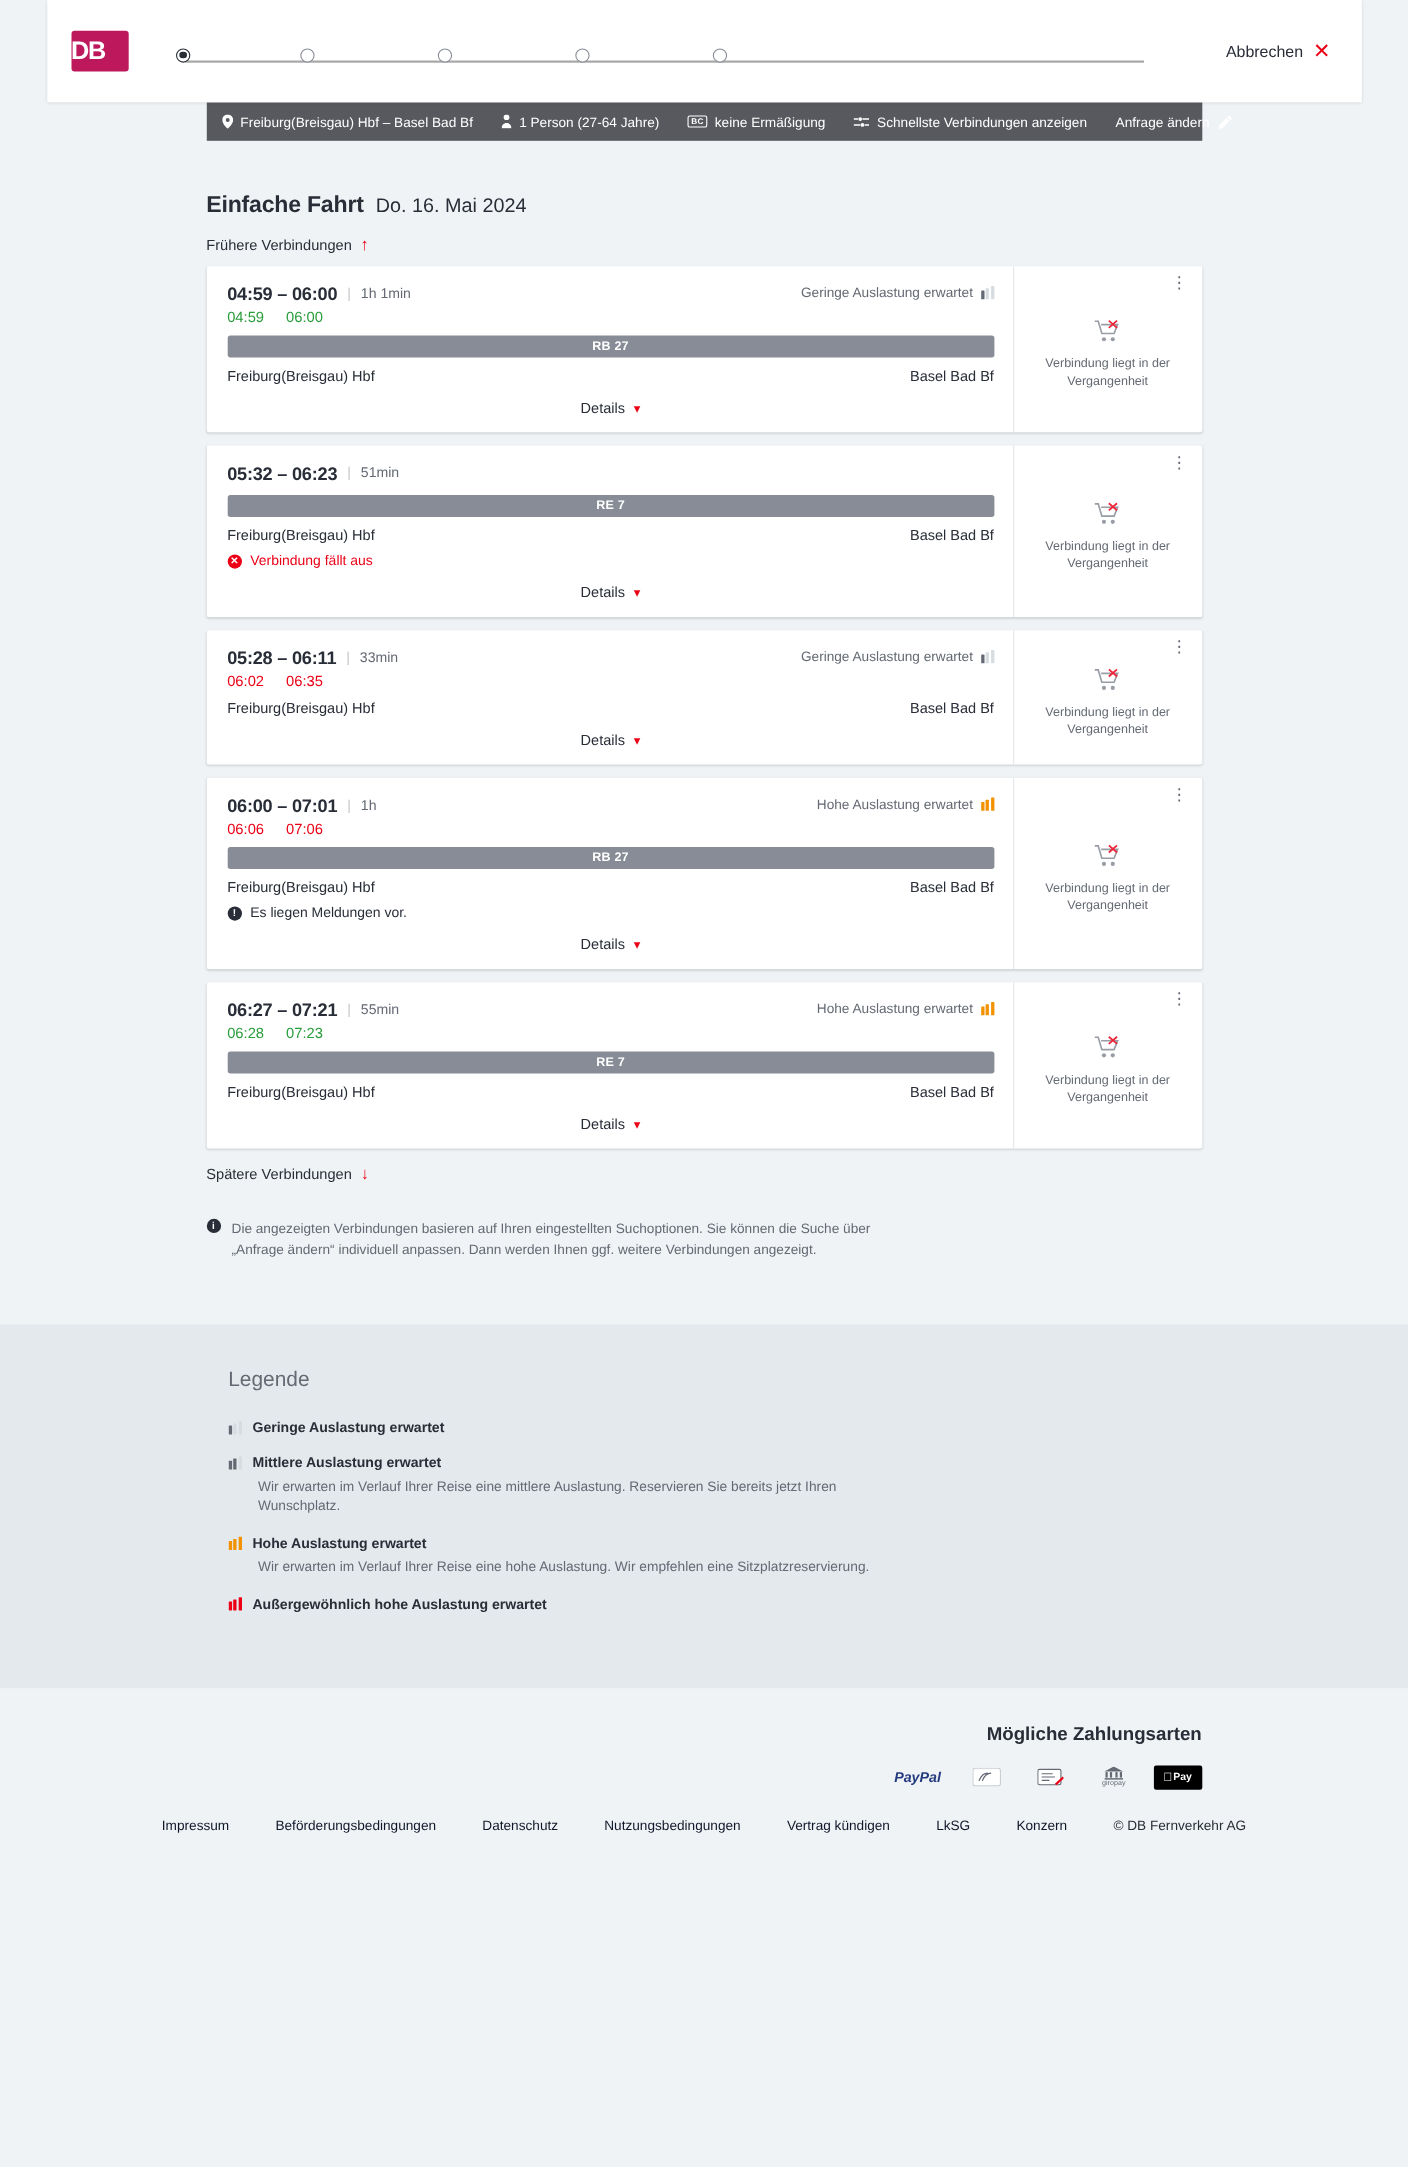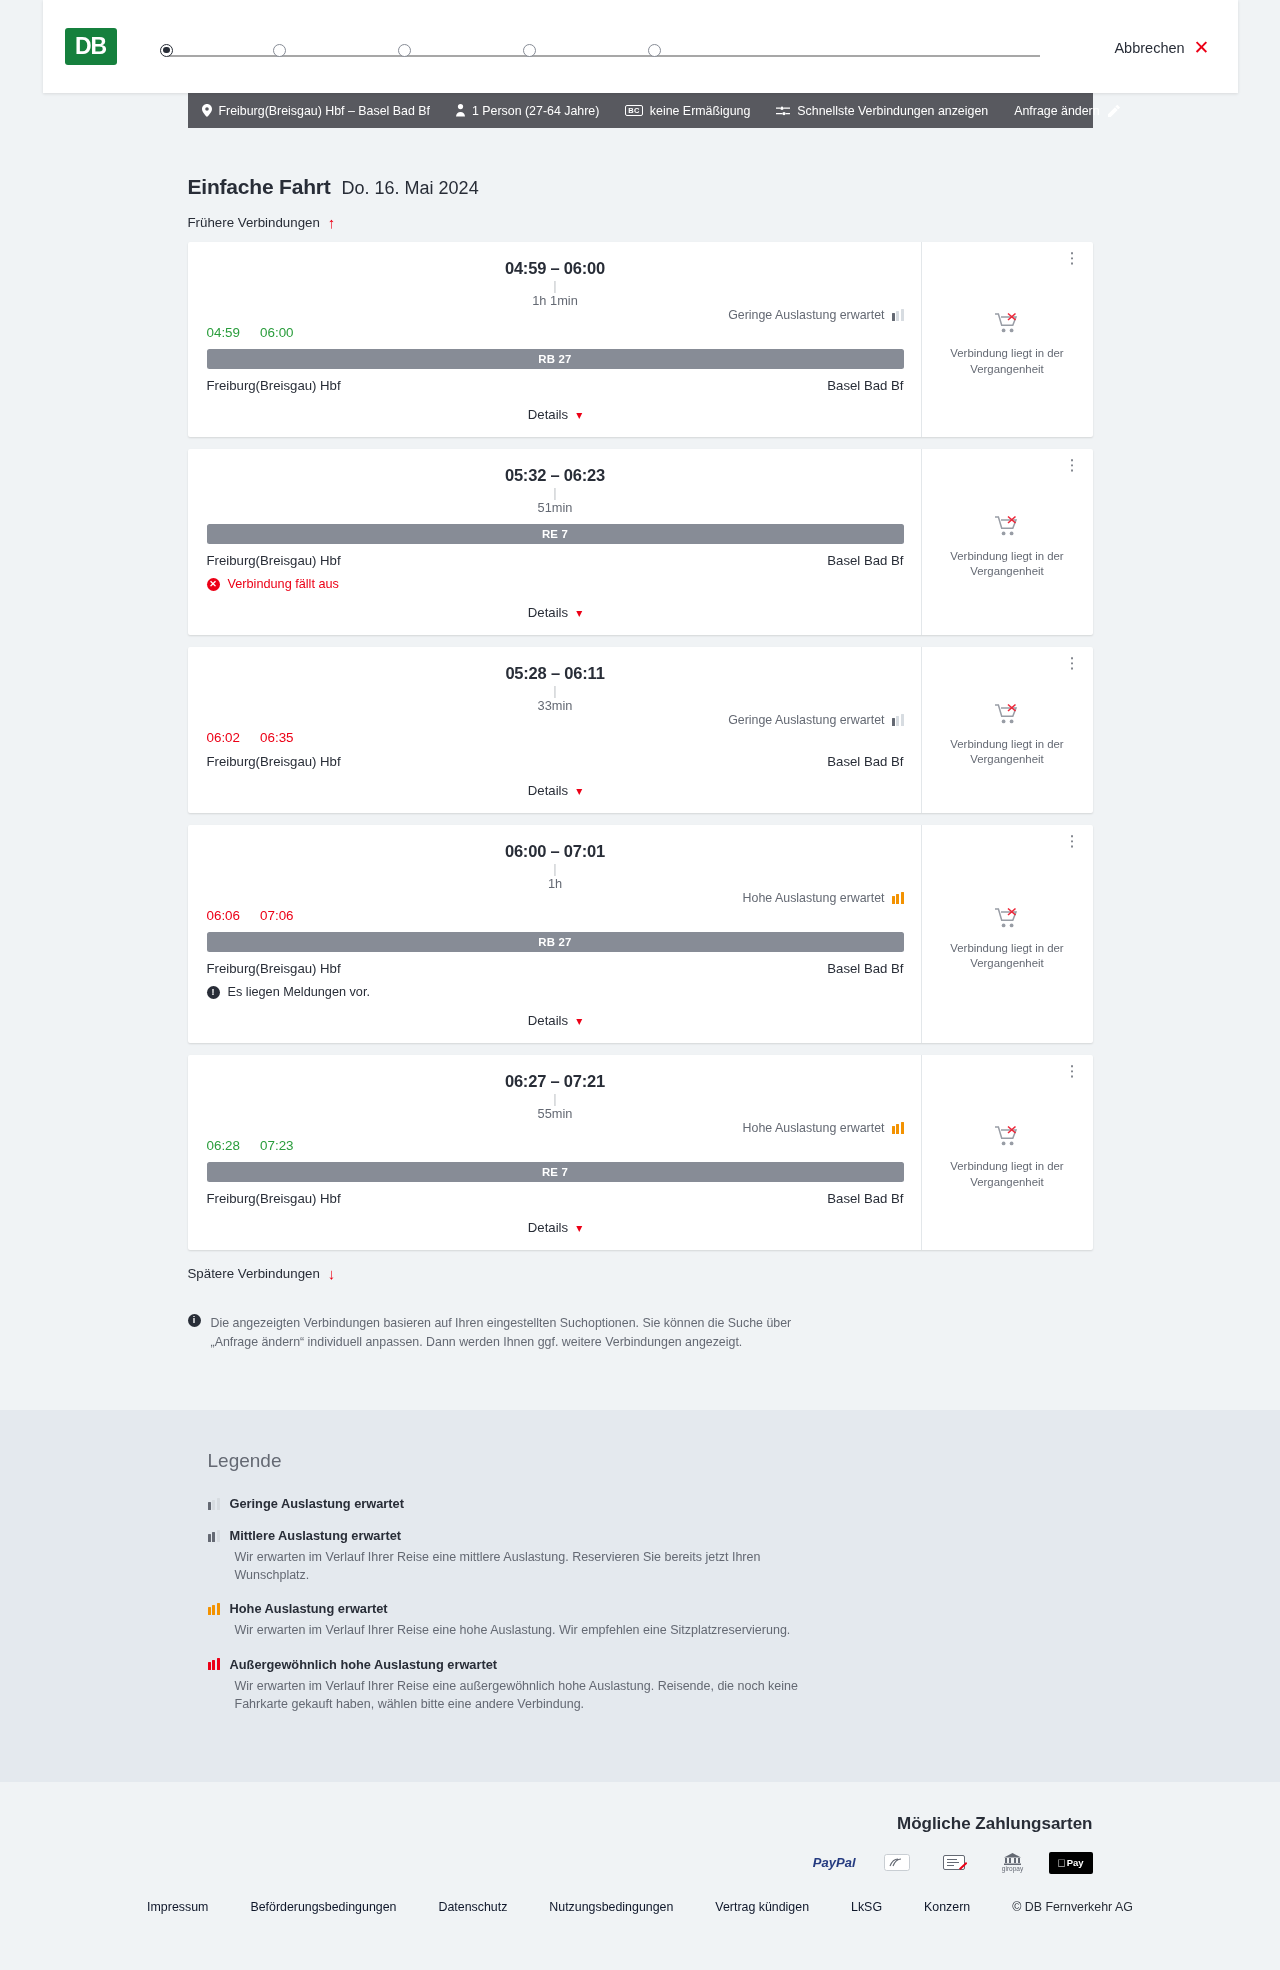--- a/index.html
+++ b/index.html
@@ -14,22 +14,22 @@
   }
   .page{width:1280px;position:relative;}
 
   
   .header{
     width:1195px;margin:0 auto;background:#fff;height:93px;
     display:flex;align-items:center;padding:0 28px 0 22px;
     box-shadow:0 1px 3px rgba(0,0,0,.10);position:relative;
   }
   .db-logo{
-    width:52px;height:37px;background:#15803d;border-radius:3px;
-    display:flex;align-items:center;justify-content:center;flex:none;
+    width:52px;height:37px;background:#be185d;border-radius:3px;
+    display:flex;align-items:center;justify-content:flex-start;flex:none;
   }
   .db-logo span{
     color:#fff;font-weight:bold;font-size:23px;letter-spacing:-1px;
     font-family:"Liberation Sans",sans-serif;
   }
   .stepper{flex:1;padding-top:6px;}
   .step-labels{display:flex;}
   .step{width:125px;text-align:center;position:relative;}
   .step:first-child{width:100px;}
   .step-label{font-size:13.5px;color:#646973;white-space:nowrap;}
@@ -73,21 +73,21 @@
     cursor:pointer;margin-bottom:12px;
   }
   .arrow{color:#ec0016;font-size:15px;line-height:1;}
 
   
   .conn{
     display:flex;background:#fff;margin-bottom:12px;border-radius:2px;
     box-shadow:0 1px 2px rgba(0,0,0,.12);overflow:hidden;
   }
   .conn-main{flex:1;padding:17px 17px 0 19px;position:relative;min-width:0;}
-  .conn-top{display:flex;align-items:center;flex-direction:column;}
+  .conn-top{display:flex;align-items:flex-start;}
   .times{font-size:16.5px;font-weight:bold;letter-spacing:-.2px;white-space:nowrap;}
   .sep{color:#c3c6ca;margin:0 9px;font-weight:normal;}
   .dur{font-size:12.8px;color:#646973;font-weight:normal;}
   .occ{margin-left:auto;display:flex;align-items:center;gap:7px;font-size:12.4px;color:#646973;white-space:nowrap;}
   .occ-bars{display:flex;align-items:flex-end;gap:1.5px;height:12px;}
   .occ-bars i{width:3px;display:block;border-radius:.5px;background:#d7dce1;}
   .occ-bars i:nth-child(1){height:8px;}
   .occ-bars i:nth-child(2){height:10px;}
   .occ-bars i:nth-child(3){height:12px;}
   .occ-low i:nth-child(1){background:#646973;}
@@ -515,21 +515,20 @@
           </div>
           <div class="leg-item">
             <div class="leg-head">
               <span class="occ-bars occ-vhigh">
                 <i></i>
                 <i></i>
                 <i></i>
               </span>
               <span class="lbl">Außergewöhnlich hohe Auslastung erwartet</span>
             </div>
-            <div class="leg-desc">Wir erwarten im Verlauf Ihrer Reise eine außergewöhnlich hohe Auslastung. Reisende, die noch keine Fahrkarte gekauft haben, wählen bitte eine andere Verbindung.</div>
           </div>
         </div>
     </div>
   </div>
 
   <div class="pay-sec">
     <div class="pay-inner">
       <div class="pay-title">Mögliche Zahlungsarten</div>
       <div class="pay-row">
         <div class="pay-chip paypal">

